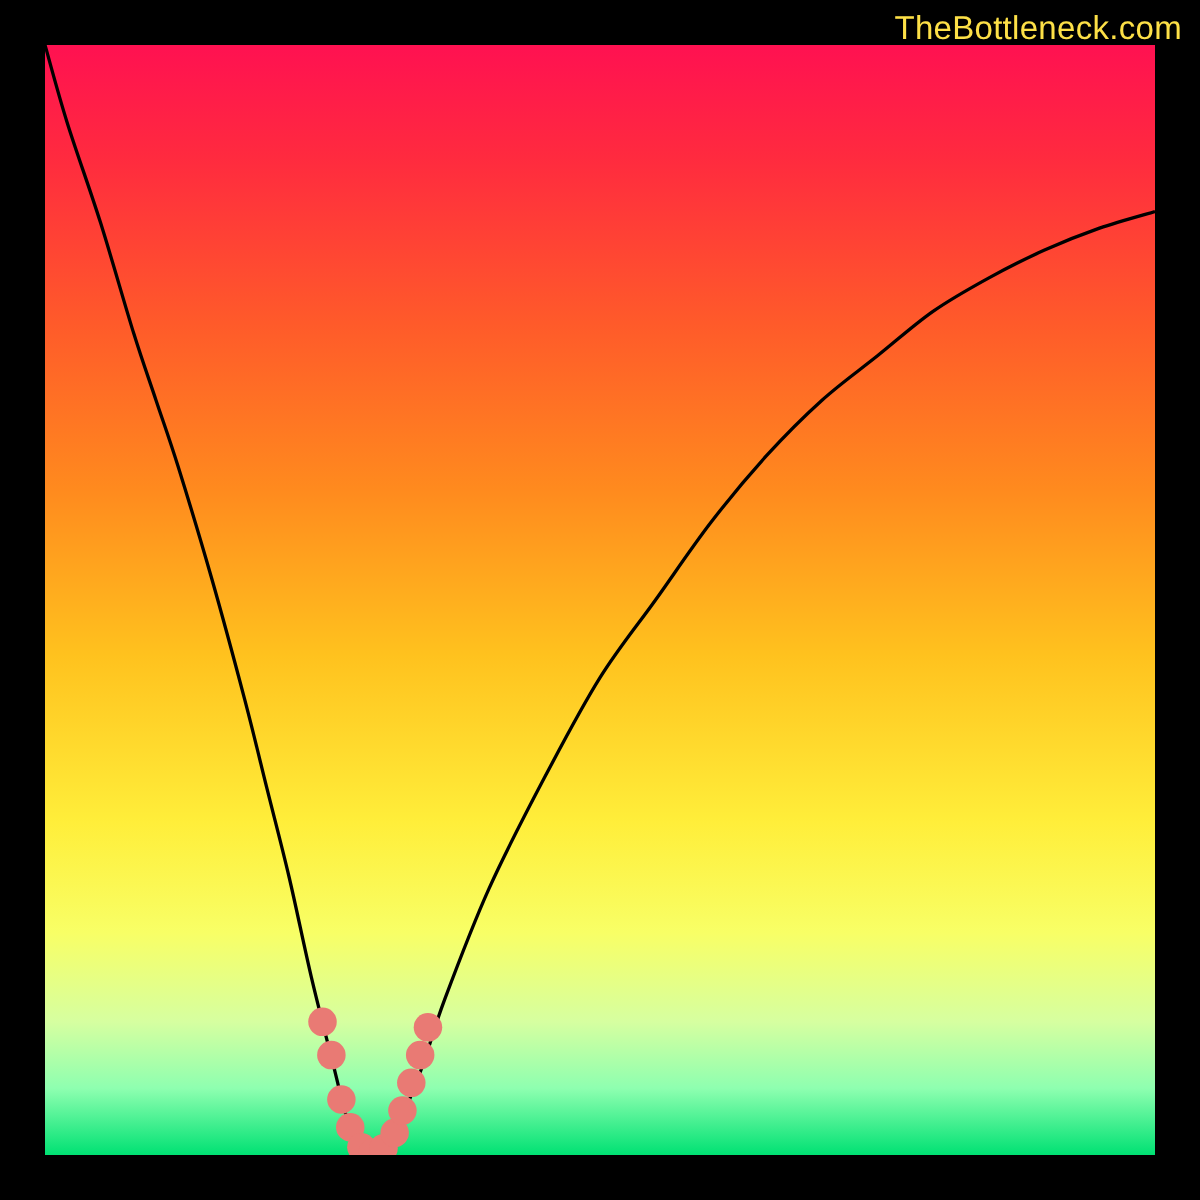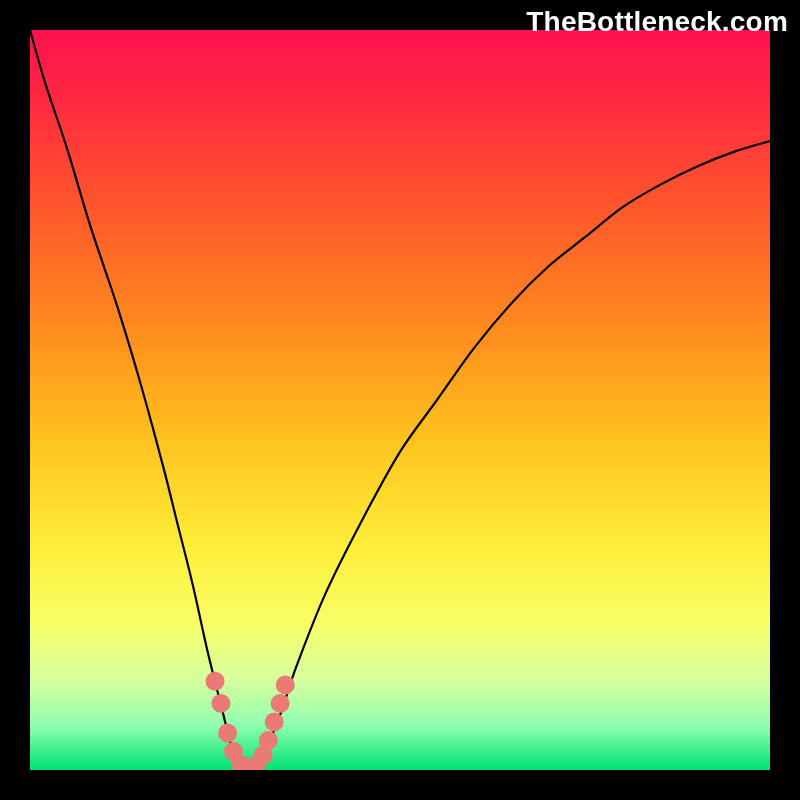--- a/index.html
+++ b/index.html
@@ -21,23 +21,23 @@
     position: absolute;
     left: 30px;
     top: 30px;
     width: 740px;
     height: 740px;
   }
   .watermark {
     position: absolute;
     top: 6px;
     right: 12px;
-    color: #ffffff;
-    font-size: 28px;
-    font-weight: 700;
+    color: #fde047;
+    font-size: 22px;
+    font-weight: 400;
     letter-spacing: 0.2px;
     user-select: none;
   }
   svg {
     display: block;
   }
 </style>
 </head>
 <body>
 

